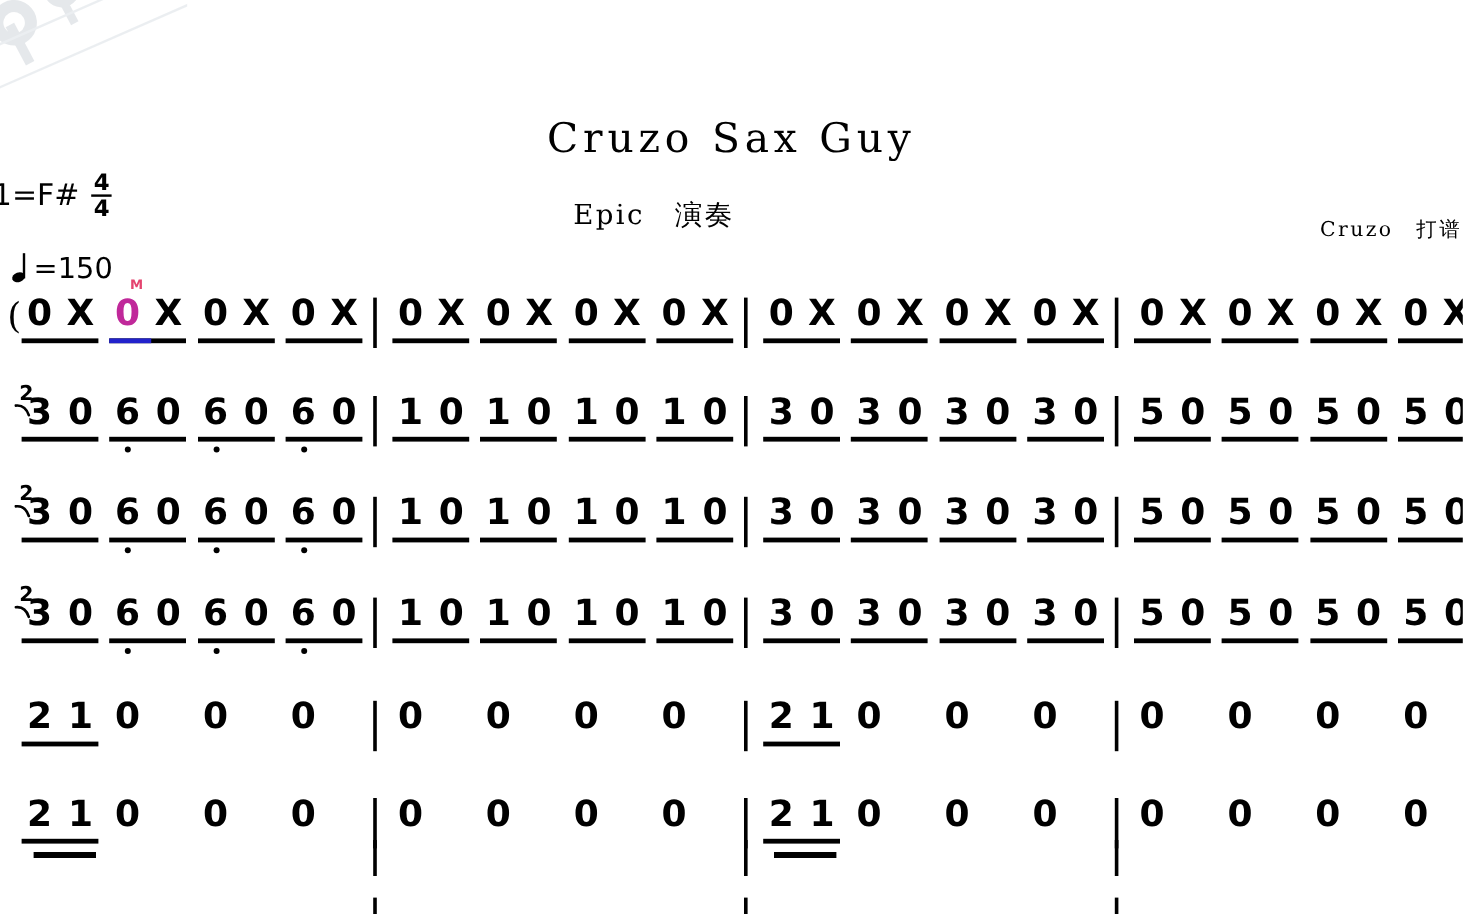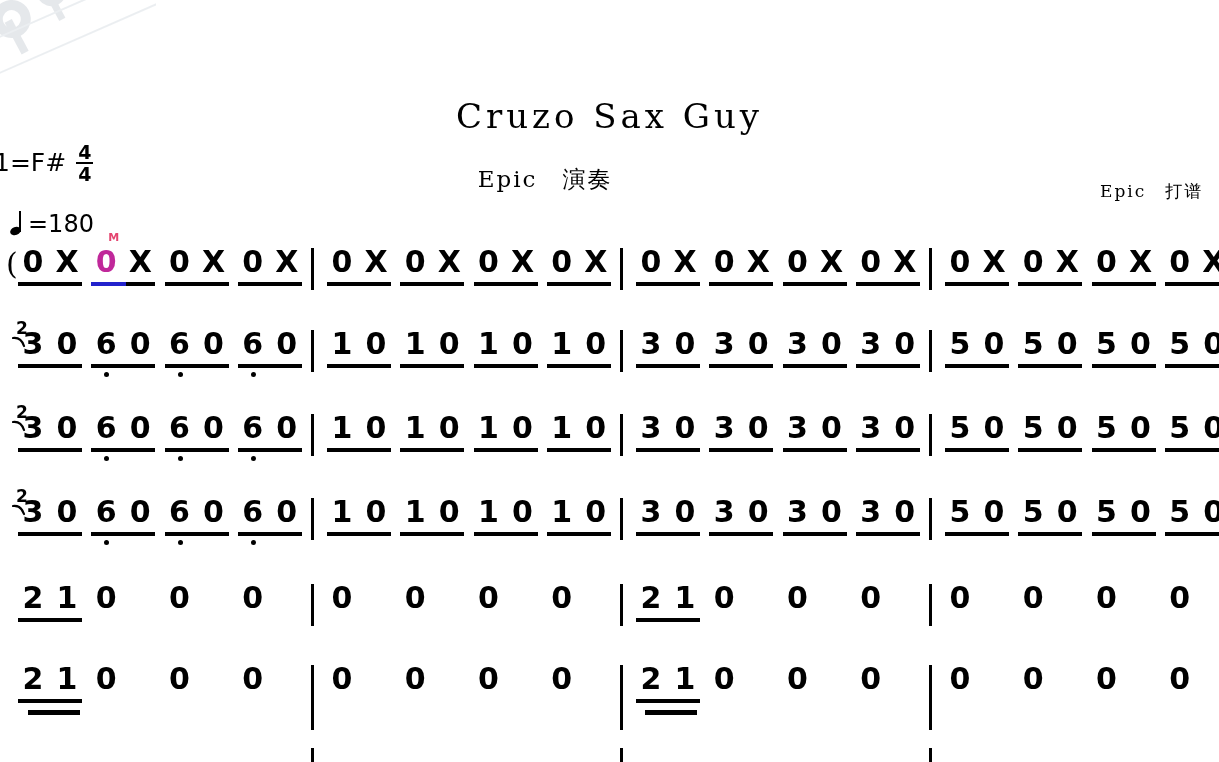--- a/index.html
+++ b/index.html
@@ -277,36 +277,36 @@
   </g>
   <g stroke="#d9dfe4" stroke-width="2" fill="none">
     <line x1="-10" y1="58" x2="200" y2="-34"></line>
     <line x1="-10" y1="96" x2="200" y2="4"></line>
     <line x1="-10" y1="132" x2="200" y2="40"></line>
   </g>
 </svg>
 
 <div id="score-title">Cruzo Sax Guy</div>
 <div id="performer-line">Epic　演奏</div>
-<div id="transcriber-line">Epic　打谱</div>
+<div id="transcriber-line">Cruzo　打谱</div>
 
 <div id="key-meter">
   <span class="keysig">1=F#</span>
   <span class="meter">
     <span class="num">4</span>
     <span class="den">4</span>
   </span>
 </div>
 
 <div id="tempo">
   <span class="qnote">
     <span class="head"></span>
       <span class="stem"></span>
   </span>
-  <span>=180</span>
+  <span>=150</span>
 </div>
 
 <div id="systems">
     <div class="staff-row" style="top: 244px;">
       <span class="paren" style="left: 6px;">(</span>
       <div class="measure" style="left: 18px; width: 293px;">
         <div class="beat" style="left: 0px; width: 62px;">
           <div class="note" style="left: 0px; width: 30px;">
             <span class="glyph">0</span>
           </div>

